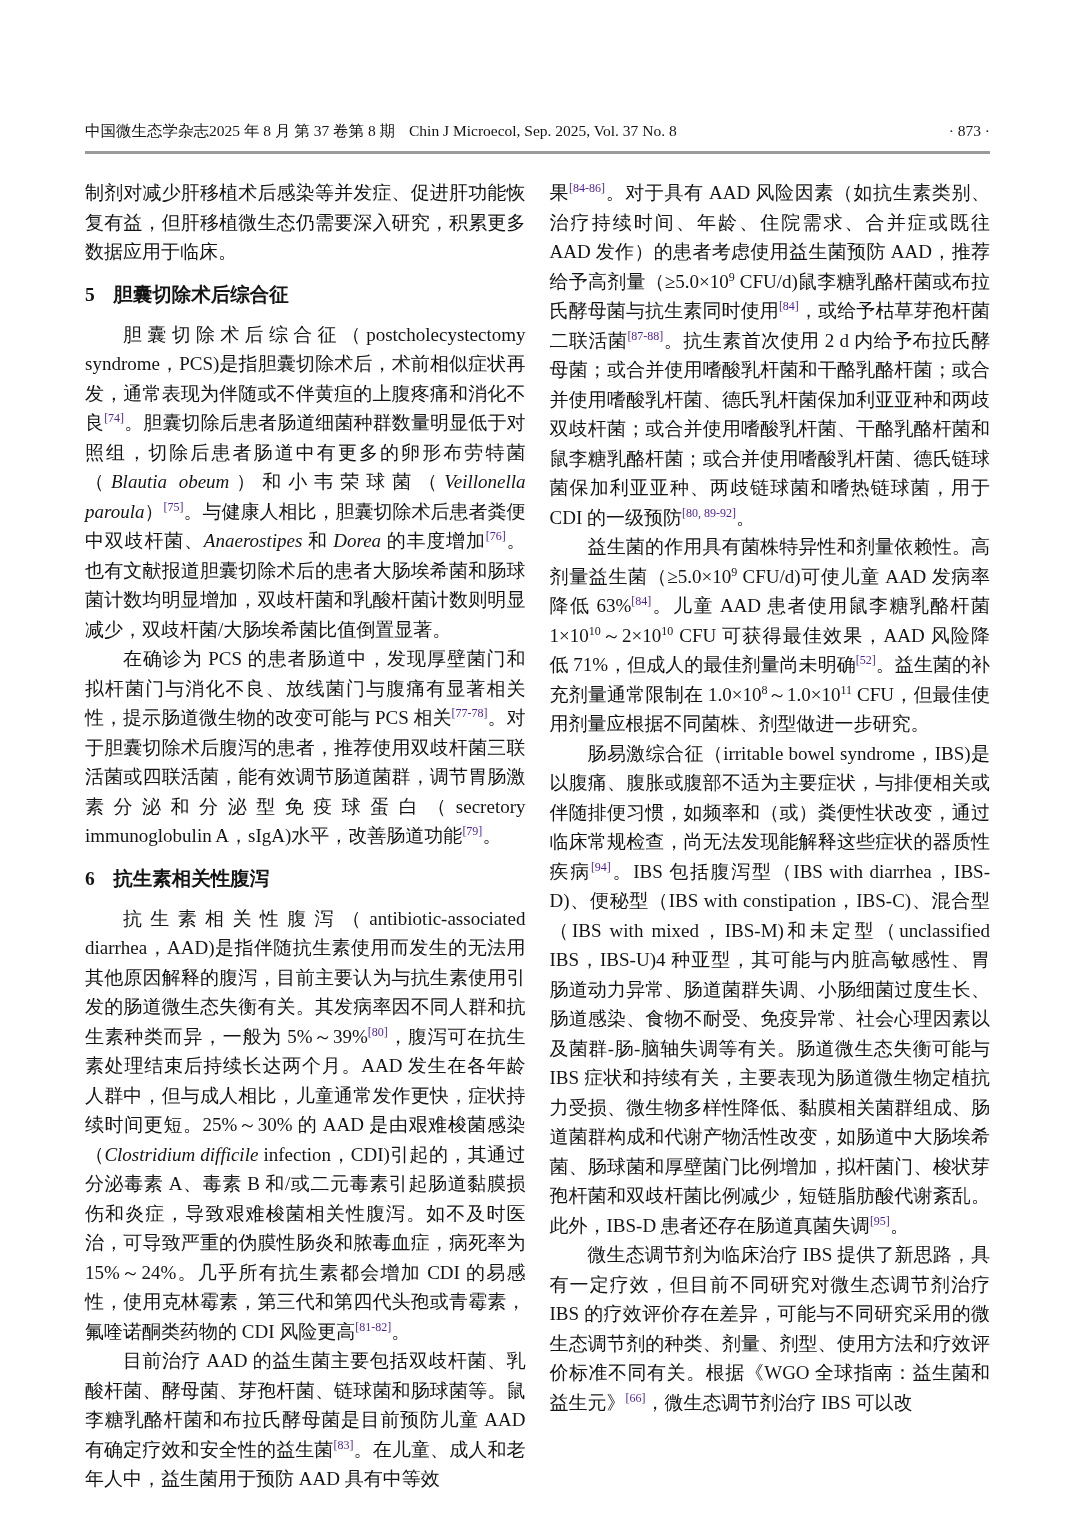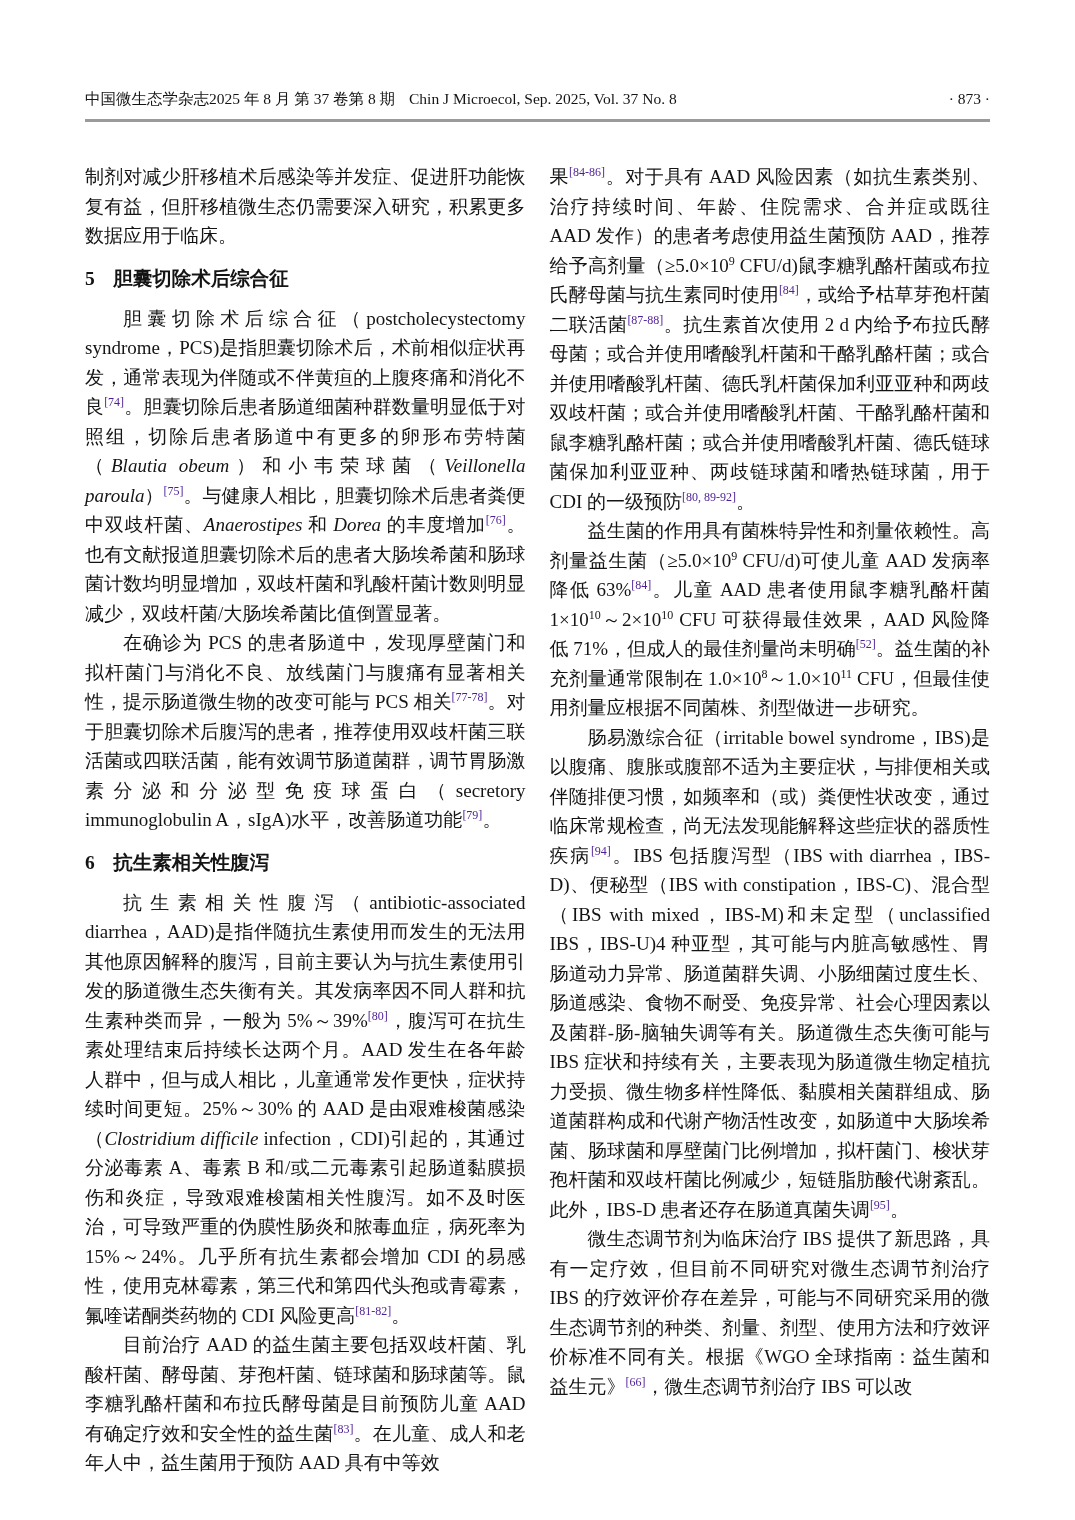--- a/index.html
+++ b/index.html
@@ -8,39 +8,39 @@
   }
   body {
     width: 1075px; height: 1520px;
     overflow: hidden;
     font-family: "Liberation Serif", "DejaVu Serif", serif;
     color: #141414;
   }
   .page {
     box-sizing: border-box;
     width: 1075px; height: 1112px;
-    padding: 88px 85px 0 85px;
+    padding: 120px 85px 0 85px;
   }
   
   .running-head {
     display: flex;
     align-items: baseline;
     justify-content: space-between;
     font-size: 15.5px;
     line-height: 22px;
     padding-bottom: 9px;
     border-bottom: 3px solid #9a9a9a;
     white-space: nowrap;
   }
   .running-head .left-group { display: flex; gap: 14px; align-items: baseline; }
   
   .columns {
     display: flex;
     gap: 24px;
-    margin-top: 40px;
+    margin-top: 24px;
   }
   .col {
     width: 448px;
     font-size: 19px;
     line-height: 29.5px;
     text-align: justify;
     text-justify: inter-ideograph;
   }
   p.para {
     margin: 0;

